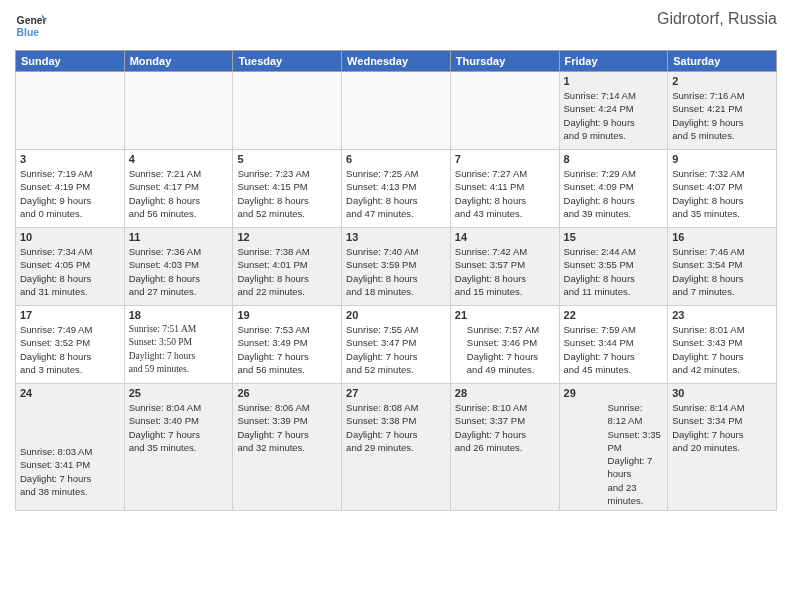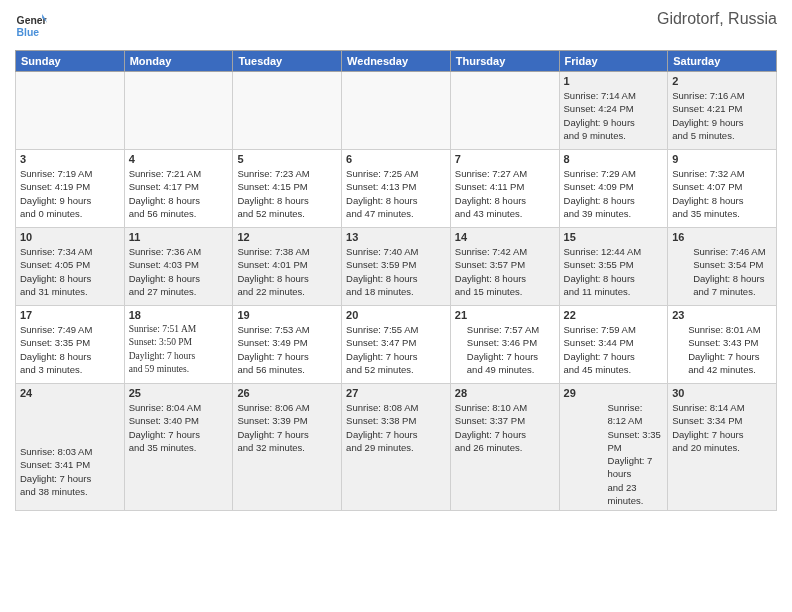--- a/index.html
+++ b/index.html
@@ -214,38 +214,38 @@
           </td>
           <td class="shaded">
             <span class="day-num">14</span>
             <div class="day-info" style="white-space: pre-line;">Sunrise: 7:42 AM
 Sunset: 3:57 PM
 Daylight: 8 hours
 and 15 minutes.</div>
           </td>
           <td class="shaded">
             <span class="day-num">15</span>
-            <div class="day-info" style="white-space: pre-line;">Sunrise: 12:44 AM
+            <div class="day-info" style="white-space: pre-line;">Sunrise: 2:44 AM
 Sunset: 3:55 PM
 Daylight: 8 hours
 and 11 minutes.</div>
           </td>
           <td class="shaded">
             <span class="day-num">16</span>
-            <div class="day-info" style="white-space: pre-line; margin-left: 21px;">Sunrise: 7:46 AM
+            <div class="day-info" style="white-space: pre-line;">Sunrise: 7:46 AM
 Sunset: 3:54 PM
 Daylight: 8 hours
 and 7 minutes.</div>
           </td>
         </tr>
         <tr>
           <td>
             <span class="day-num">17</span>
             <div class="day-info" style="white-space: pre-line;">Sunrise: 7:49 AM
-Sunset: 3:35 PM
+Sunset: 3:52 PM
 Daylight: 8 hours
 and 3 minutes.</div>
           </td>
           <td>
             <span class="day-num">18</span>
             <div class="day-info" style="white-space: pre-line; font-family: Liberation Serif, serif;">Sunrise: 7:51 AM
 Sunset: 3:50 PM
 Daylight: 7 hours
 and 59 minutes.</div>
           </td>
@@ -272,21 +272,21 @@
           </td>
           <td>
             <span class="day-num">22</span>
             <div class="day-info" style="white-space: pre-line;">Sunrise: 7:59 AM
 Sunset: 3:44 PM
 Daylight: 7 hours
 and 45 minutes.</div>
           </td>
           <td>
             <span class="day-num">23</span>
-            <div class="day-info" style="white-space: pre-line; margin-left: 16px;">Sunrise: 8:01 AM
+            <div class="day-info" style="white-space: pre-line;">Sunrise: 8:01 AM
 Sunset: 3:43 PM
 Daylight: 7 hours
 and 42 minutes.</div>
           </td>
         </tr>
         <tr>
           <td class="shaded">
             <span class="day-num">24</span>
             <div class="day-info" style="white-space: pre-line; margin-top: 46px;">Sunrise: 8:03 AM
 Sunset: 3:41 PM

